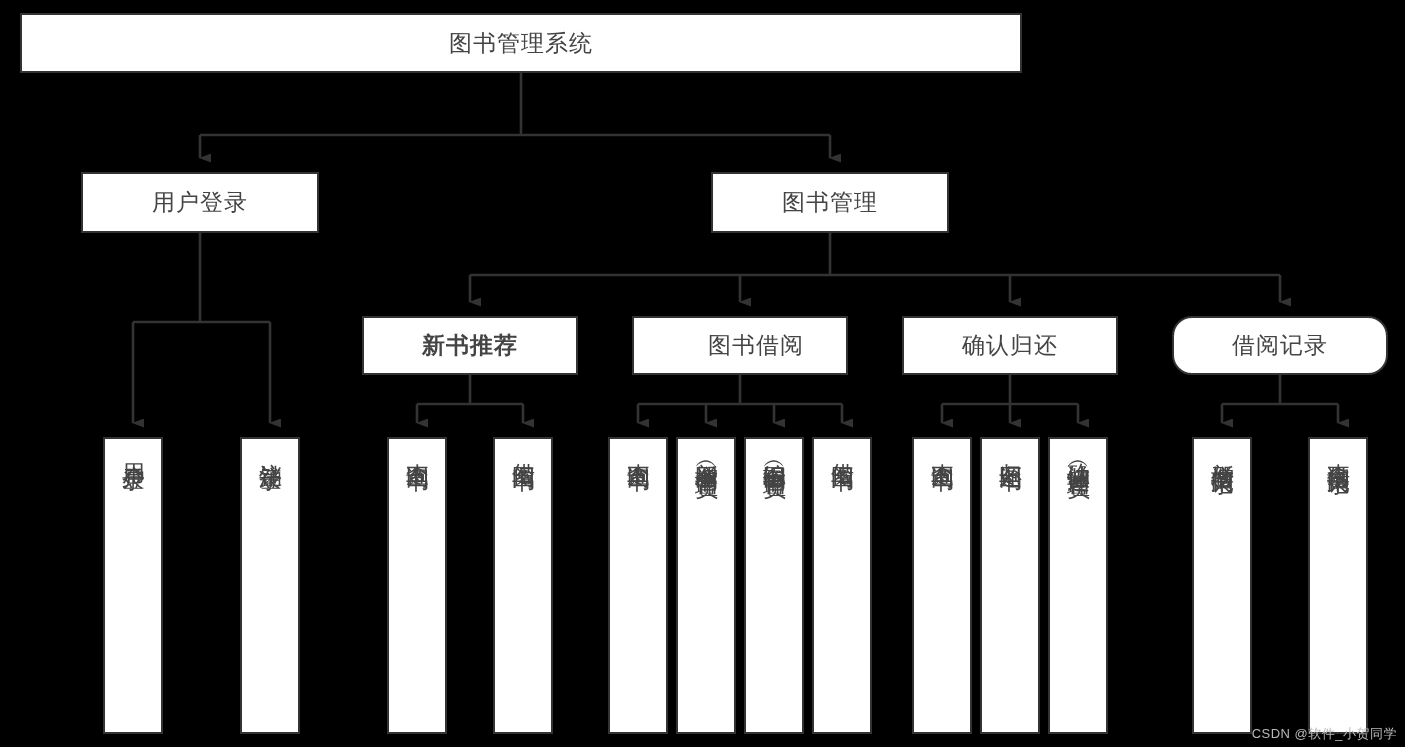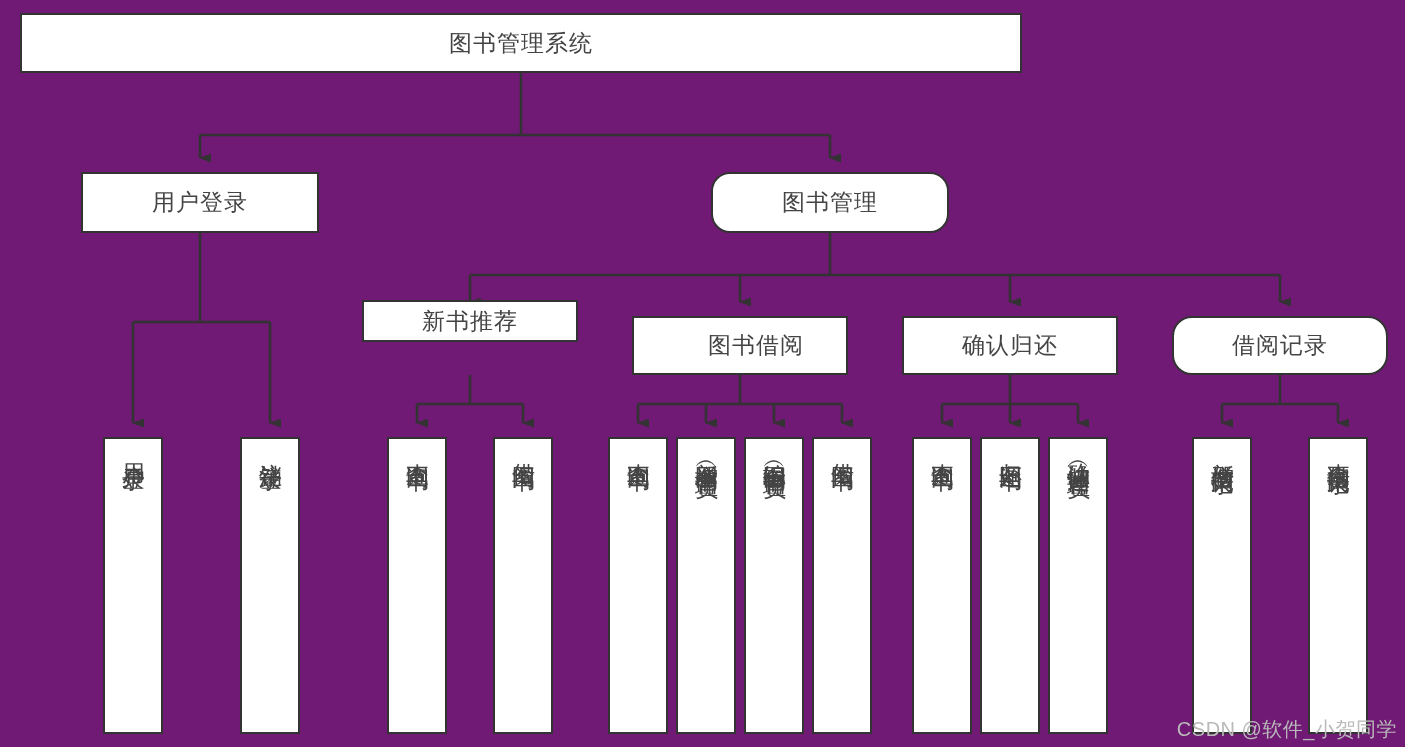--- a/index.html
+++ b/index.html
@@ -8,21 +8,21 @@
     padding: 0;
     background: #ffffff;
   }
   body {
     font-family: "Liberation Sans", "DejaVu Sans", sans-serif;
   }
   #diagram-root {
     position: relative;
     width: 1405px;
     height: 747px;
-    background: #701a75;
+    background: #000000;
     overflow: hidden;
   }
   
   #connector-layer {
     position: absolute;
     left: 0;
     top: 0;
     width: 1405px;
     height: 747px;
   }
@@ -62,21 +62,21 @@
     white-space: normal;
     max-height: 100%;
   }
   
   #watermark {
     position: absolute;
     right: 8px;
     bottom: 4px;
     z-index: 5;
     color: #b9b9b9;
-    font-size: 20px;
+    font-size: 13px;
     letter-spacing: 0.5px;
     white-space: nowrap;
     user-select: none;
     pointer-events: none;
   }
 </style>
 </head>
 <body>
 
 <div id="diagram-root">
@@ -147,25 +147,25 @@
   </svg>
 
   <div class="node horizontal" style="left:20px; top:13px; width:1002px; height:60px;">
     <span class="node-label">图书管理系统</span>
   </div>
 
   <div class="node horizontal" style="left:81px; top:172px; width:238px; height:61px;">
     <span class="node-label">用户登录</span>
   </div>
 
-  <div class="node horizontal" style="left:711px; top:172px; width:238px; height:61px;border-radius:19px;">
+  <div class="node horizontal" style="left:711px; top:172px; width:238px; height:61px;">
     <span class="node-label">图书管理</span>
   </div>
 
-  <div class="node horizontal" style="left:362px; top:300px; width:216px; height:42px;">
+  <div class="node horizontal" style="left:362px; top:316px; width:216px; height:59px;font-weight:bold;">
     <span class="node-label">新书推荐</span>
   </div>
 
   <div class="node horizontal" style="left:632px; top:316px; width:216px; height:59px;padding-left:32px;">
     <span class="node-label">图书借阅</span>
   </div>
 
   <div class="node horizontal" style="left:902px; top:316px; width:216px; height:59px;">
     <span class="node-label">确认归还</span>
   </div>

